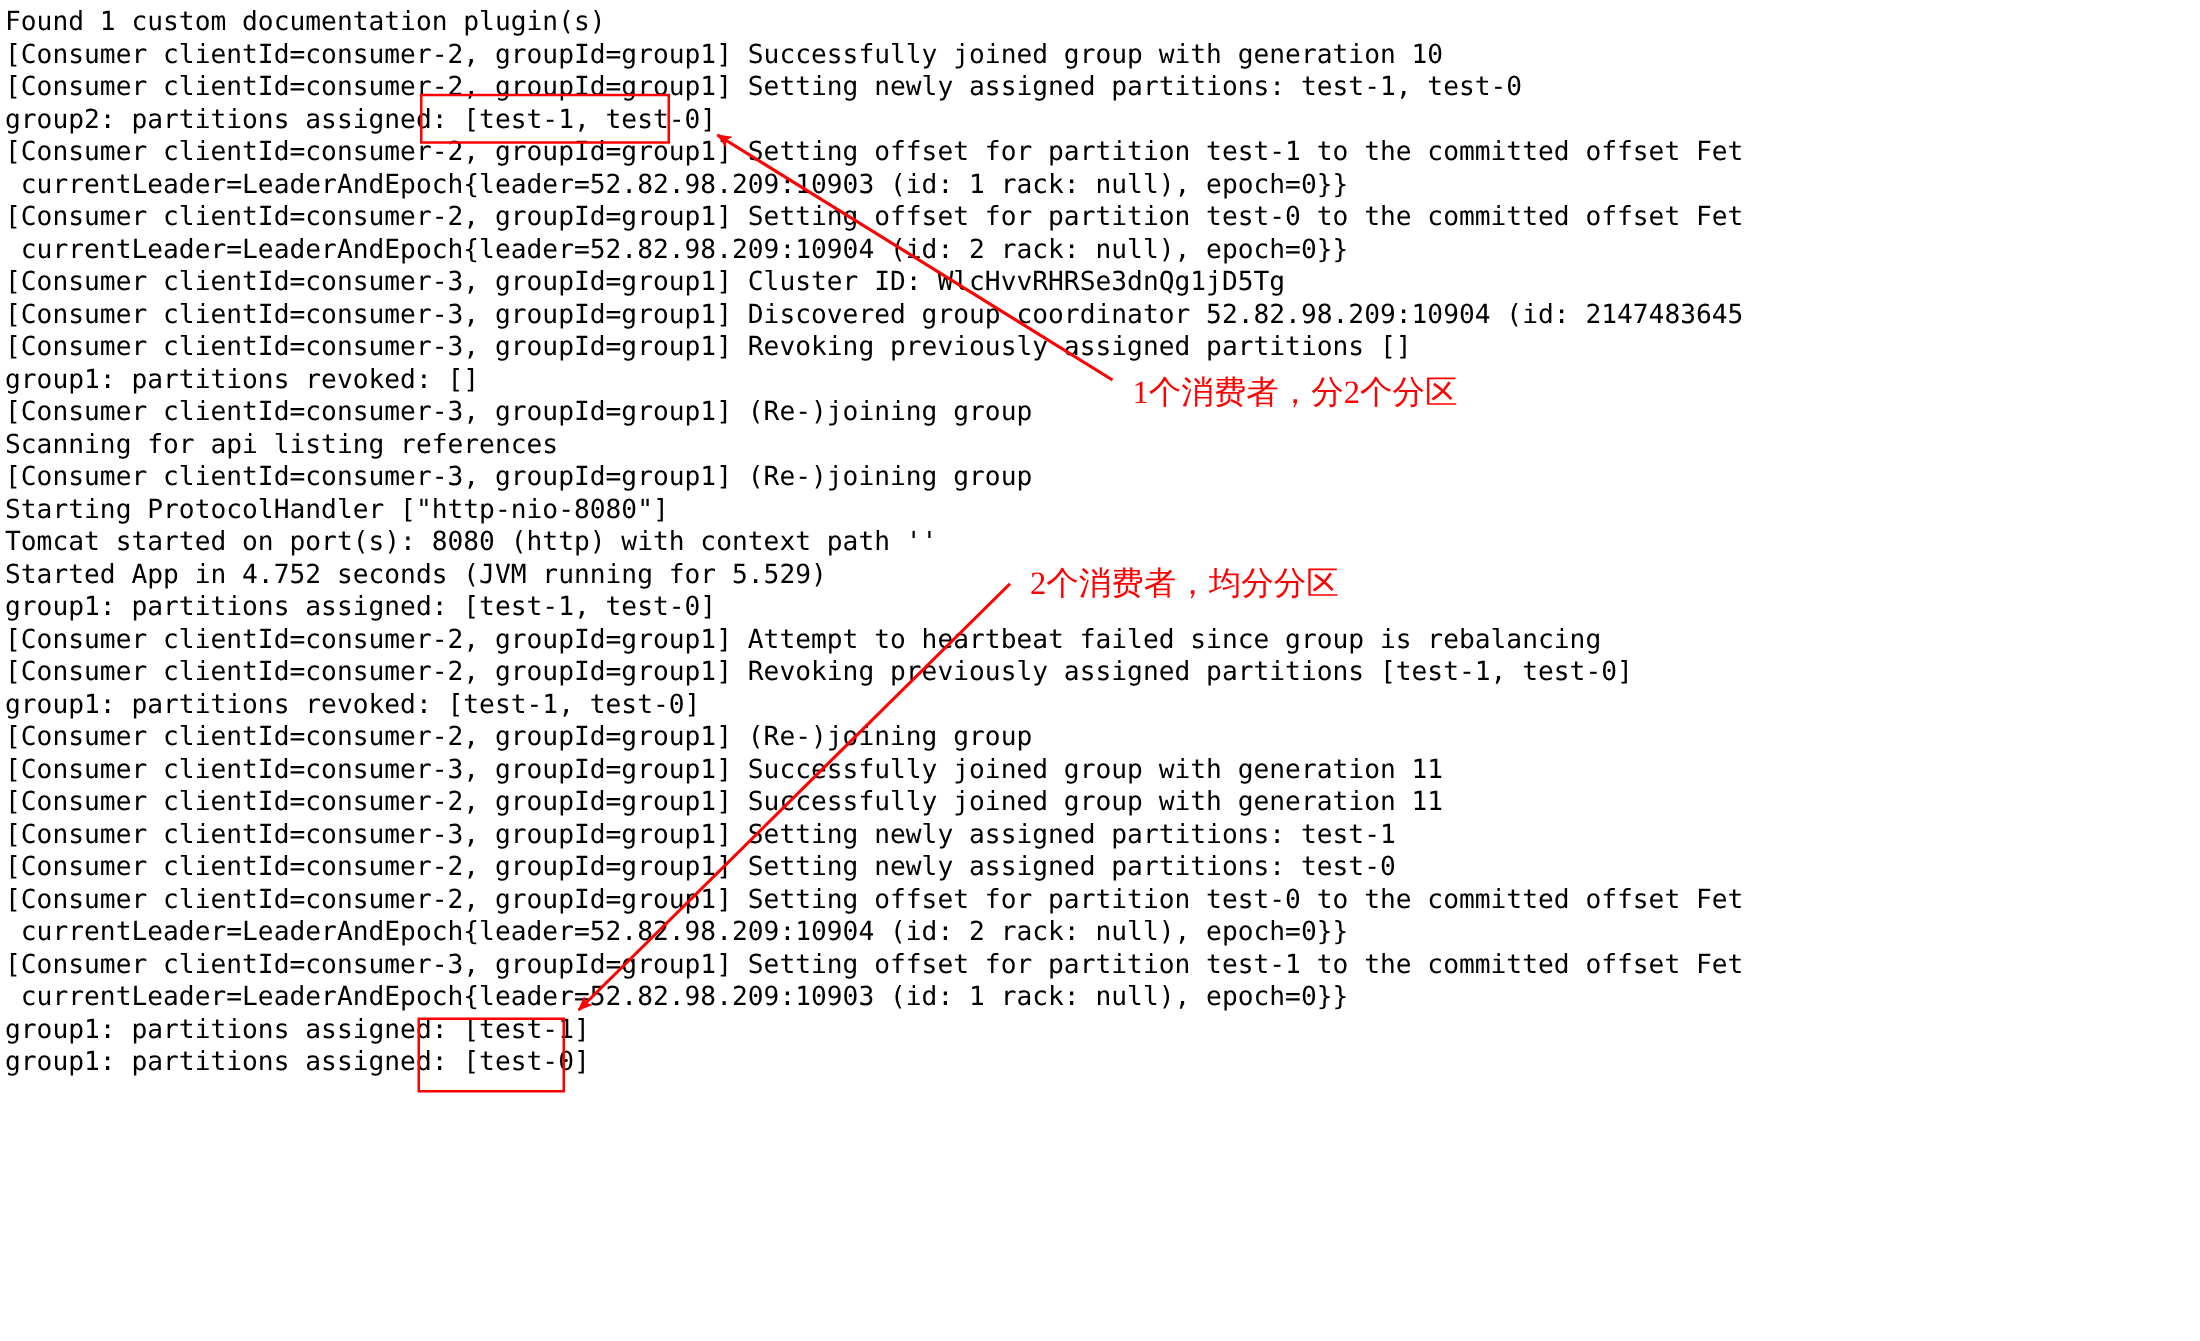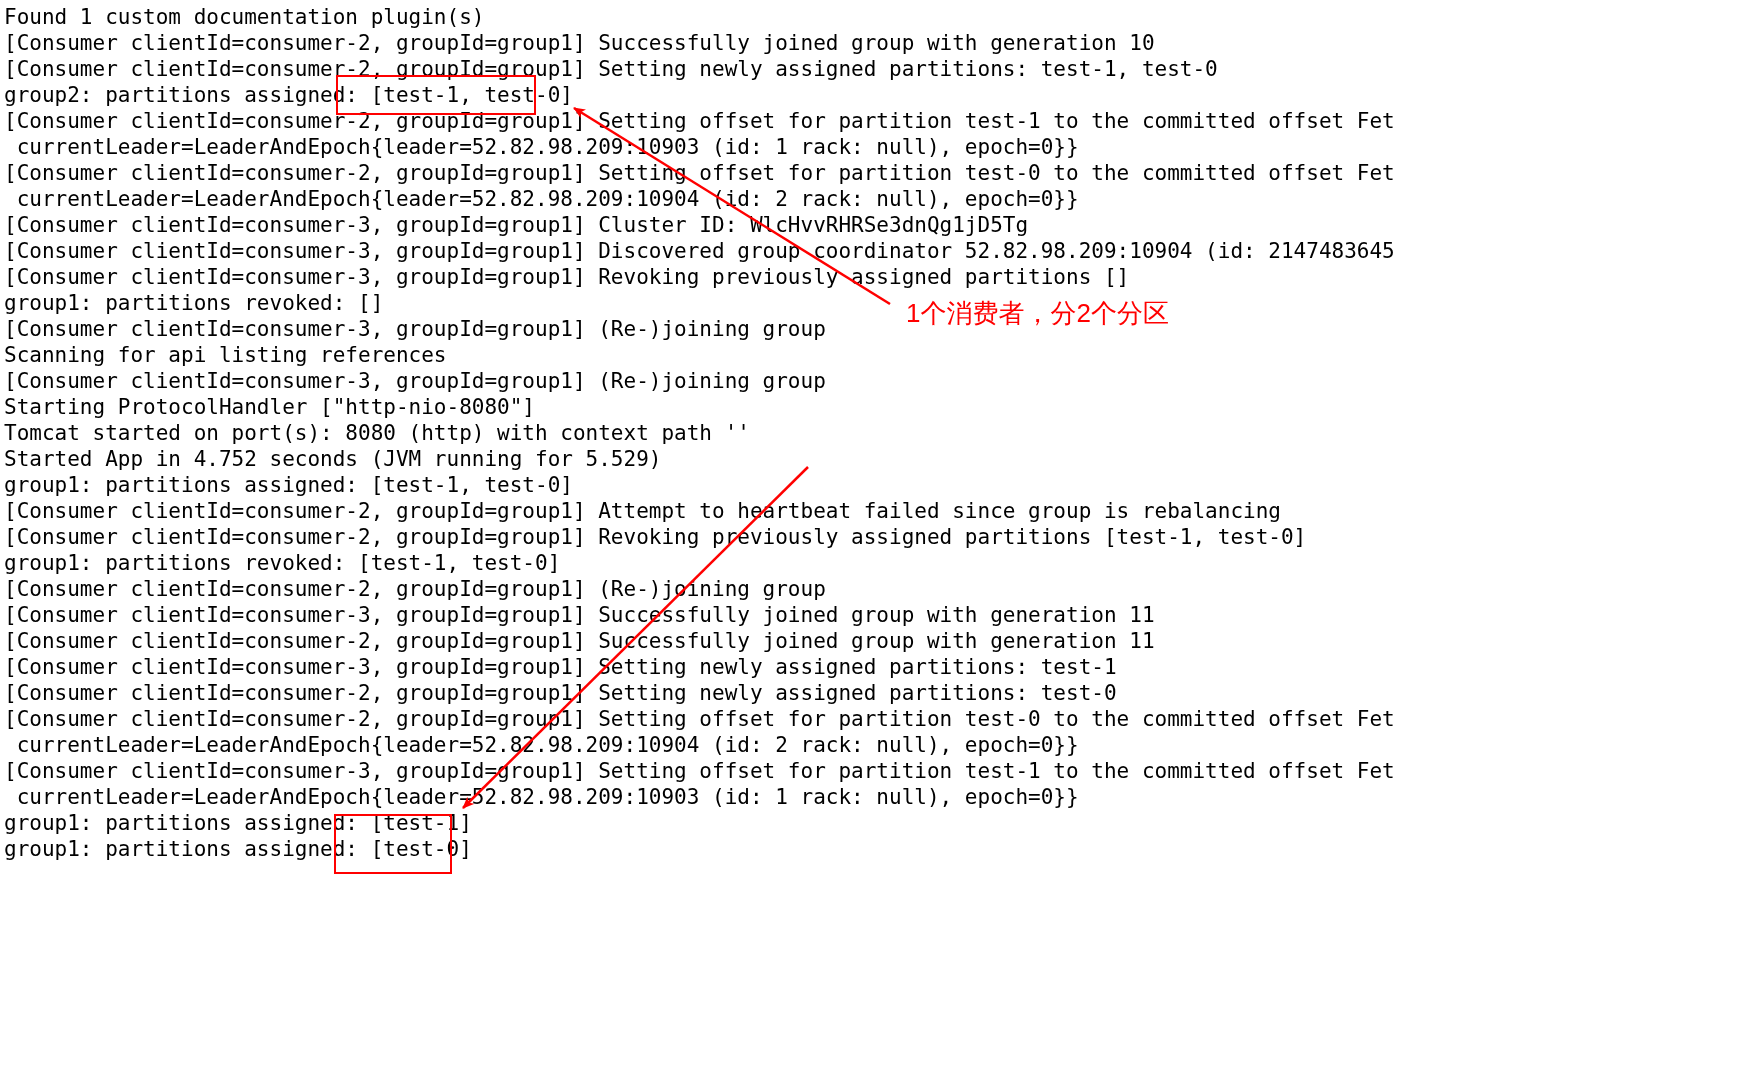--- a/index.html
+++ b/index.html
@@ -20,21 +20,21 @@
     font-size: 21px;
     line-height: 26px;
     color: #000000;
     white-space: pre;
     padding-left: 4px;
     padding-top: 4px;
   }
   .annotation {
     position: absolute;
     color: #ff0000;
-    font-family: Liberation Sans, sans-serif;
+    font-family: Liberation Serif, serif;
     font-size: 26px;
     font-weight: 400;
     white-space: nowrap;
   }
   .red-box {
     position: absolute;
     border: 2px solid #ff0000;
     background: transparent;
     pointer-events: none;
   }
@@ -82,20 +82,21 @@
  currentLeader=LeaderAndEpoch{leader=52.82.98.209:10903 (id: 1 rack: null), epoch=0}}
 group1: partitions assigned: [test-1]
 group1: partitions assigned: [test-0]</div>
 
 <div class="red-box" style="left:336px; top:75px; width:196px; height:36px;"></div>
 
 <div class="red-box" style="left:334px; top:814px; width:114px; height:56px;"></div>
 
 <div class="annotation" style="left:906px; top:296px;">1个消费者，分2个分区</div>
 
+<div class="annotation" style="left:824px; top:449px;">2个消费者，均分分区</div>
 
 <svg class="overlay" width="1760" height="1073">
   <defs>
     <marker id="arrowhead" markerWidth="12" markerHeight="10" refX="11" refY="5" orient="auto" markerUnits="userSpaceOnUse">
       <path d="M0,0 L12,5 L0,10 L3,5 Z" fill="#ff0000"></path>
     </marker>
   </defs>
 
   <line x1="890" y1="304" x2="574" y2="108" stroke="#ff0000" stroke-width="2.5" marker-end="url(#arrowhead)"></line>
 

